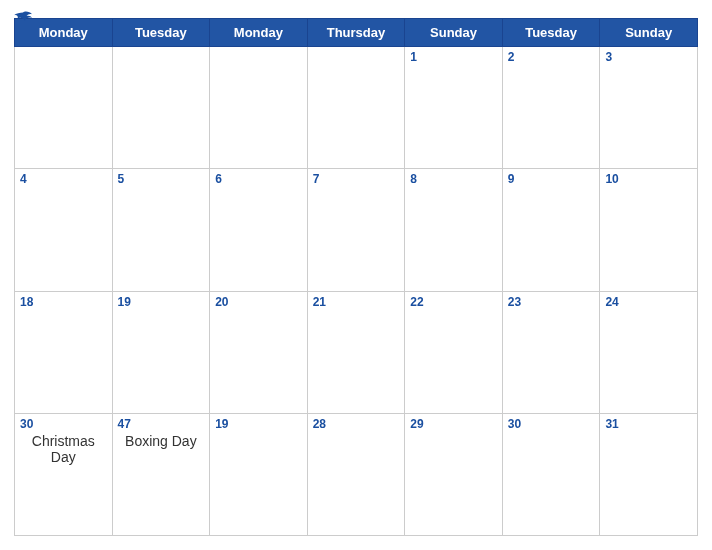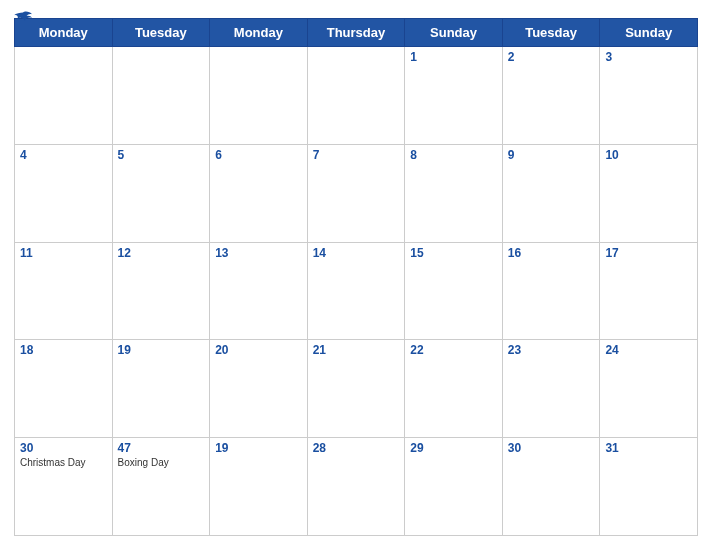--- a/index.html
+++ b/index.html
@@ -87,24 +87,25 @@
     .day-row {
       height: 76px;
     }
     .day-number {
       font-size: 12px;
       font-weight: bold;
       color: #1a4fa0;
       display: block;
     }
     .holiday-name {
-      font-size: 10px;
+      font-size: 14px;
       color: #333;
       margin-top: 2px;
       display: block;
+      text-align: center;
     }
     .empty-cell {
       background: #f5f7fc;
     }
   </style>
 </head>
 <body>
 
 <div class="calendar-wrapper">
   <div class="header">
@@ -167,43 +168,20 @@
           </td>
           <td>
             <span class="day-number">9</span>
           </td>
           <td>
             <span class="day-number">10</span>
           </td>
         </tr>
         <tr class="day-row">
           <td>
-            <span class="day-number">11</span>
-          </td>
-          <td>
-            <span class="day-number">12</span>
-          </td>
-          <td>
-            <span class="day-number">13</span>
-          </td>
-          <td>
-            <span class="day-number">14</span>
-          </td>
-          <td>
-            <span class="day-number">15</span>
-          </td>
-          <td>
-            <span class="day-number">16</span>
-          </td>
-          <td>
-            <span class="day-number">17</span>
-          </td>
-        </tr>
-        <tr class="day-row">
-          <td>
             <span class="day-number">18</span>
           </td>
           <td>
             <span class="day-number">19</span>
           </td>
           <td>
             <span class="day-number">20</span>
           </td>
           <td>
             <span class="day-number">21</span>

